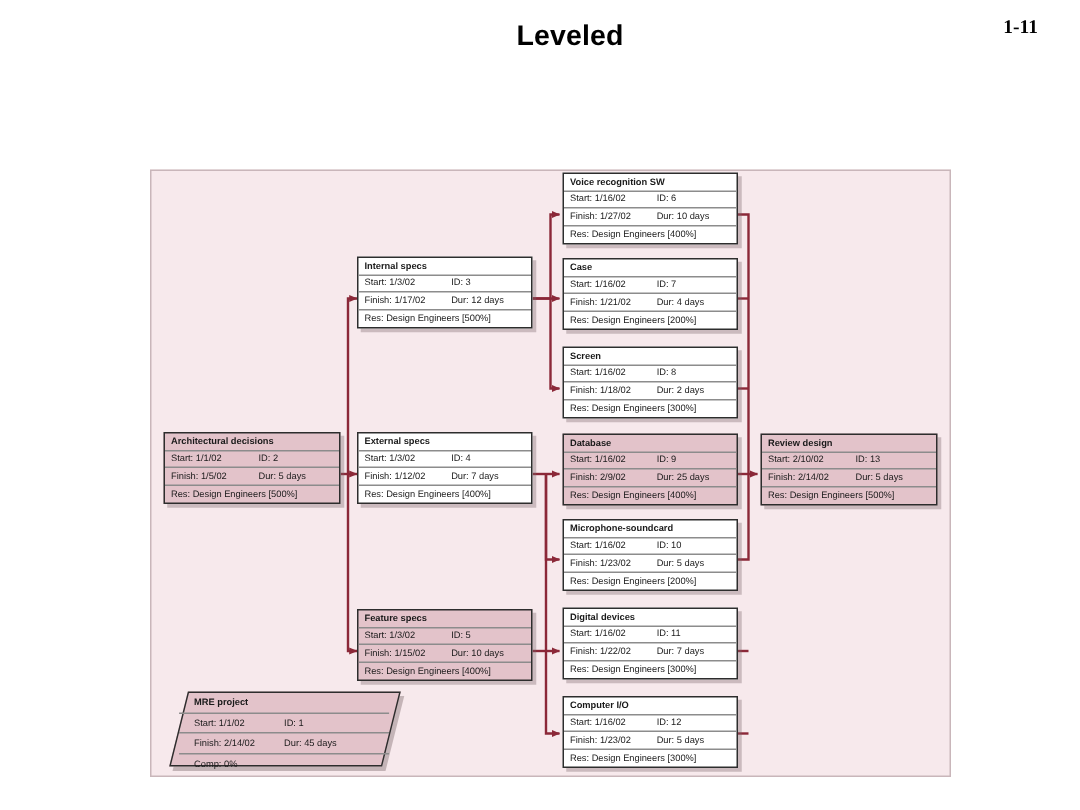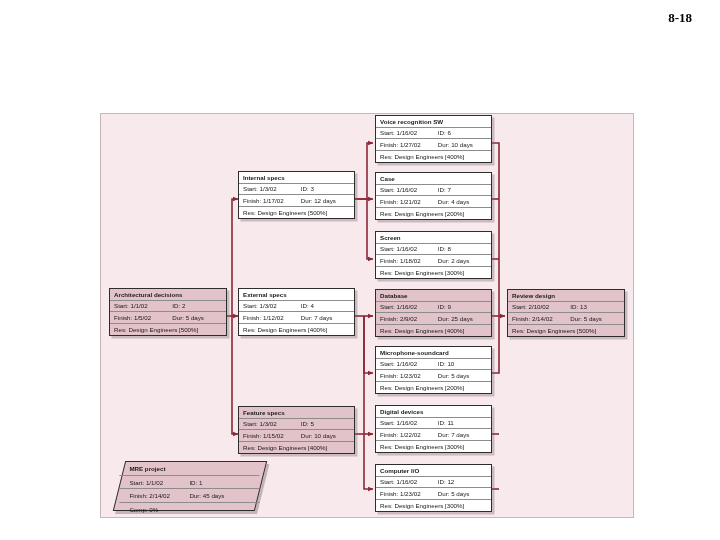--- a/index.html
+++ b/index.html
@@ -124,23 +124,24 @@
     display: flex;
   }
   .summary-box .sb-row:last-child { border-bottom: none; }
   .summary-box .sb-a { flex: 0 0 50%; }
   .summary-box .sb-b { flex: 1 1 auto; }
 </style>
 </head>
 <body>
 
 <div id="slide-title">
+  <span class="t-line">Leveled</span>
 </div>
 
-<div id="page-number">8-18</div>
+<div id="page-number">1-11</div>
 
 <div id="network-canvas">
 
   <svg id="connectors" viewBox="0 0 534 405" xmlns="http://www.w3.org/2000/svg">
     <defs>
       <marker id="ar" markerWidth="6" markerHeight="6" refX="5.2" refY="3" orient="auto" markerUnits="userSpaceOnUse">
         <path d="M0,0.6 L5.6,3 L0,5.4 z" fill="#8b2838"></path>
       </marker>
     </defs>
     <g stroke="#8b2838" stroke-width="1.6" fill="none" marker-end="url(#ar)">

